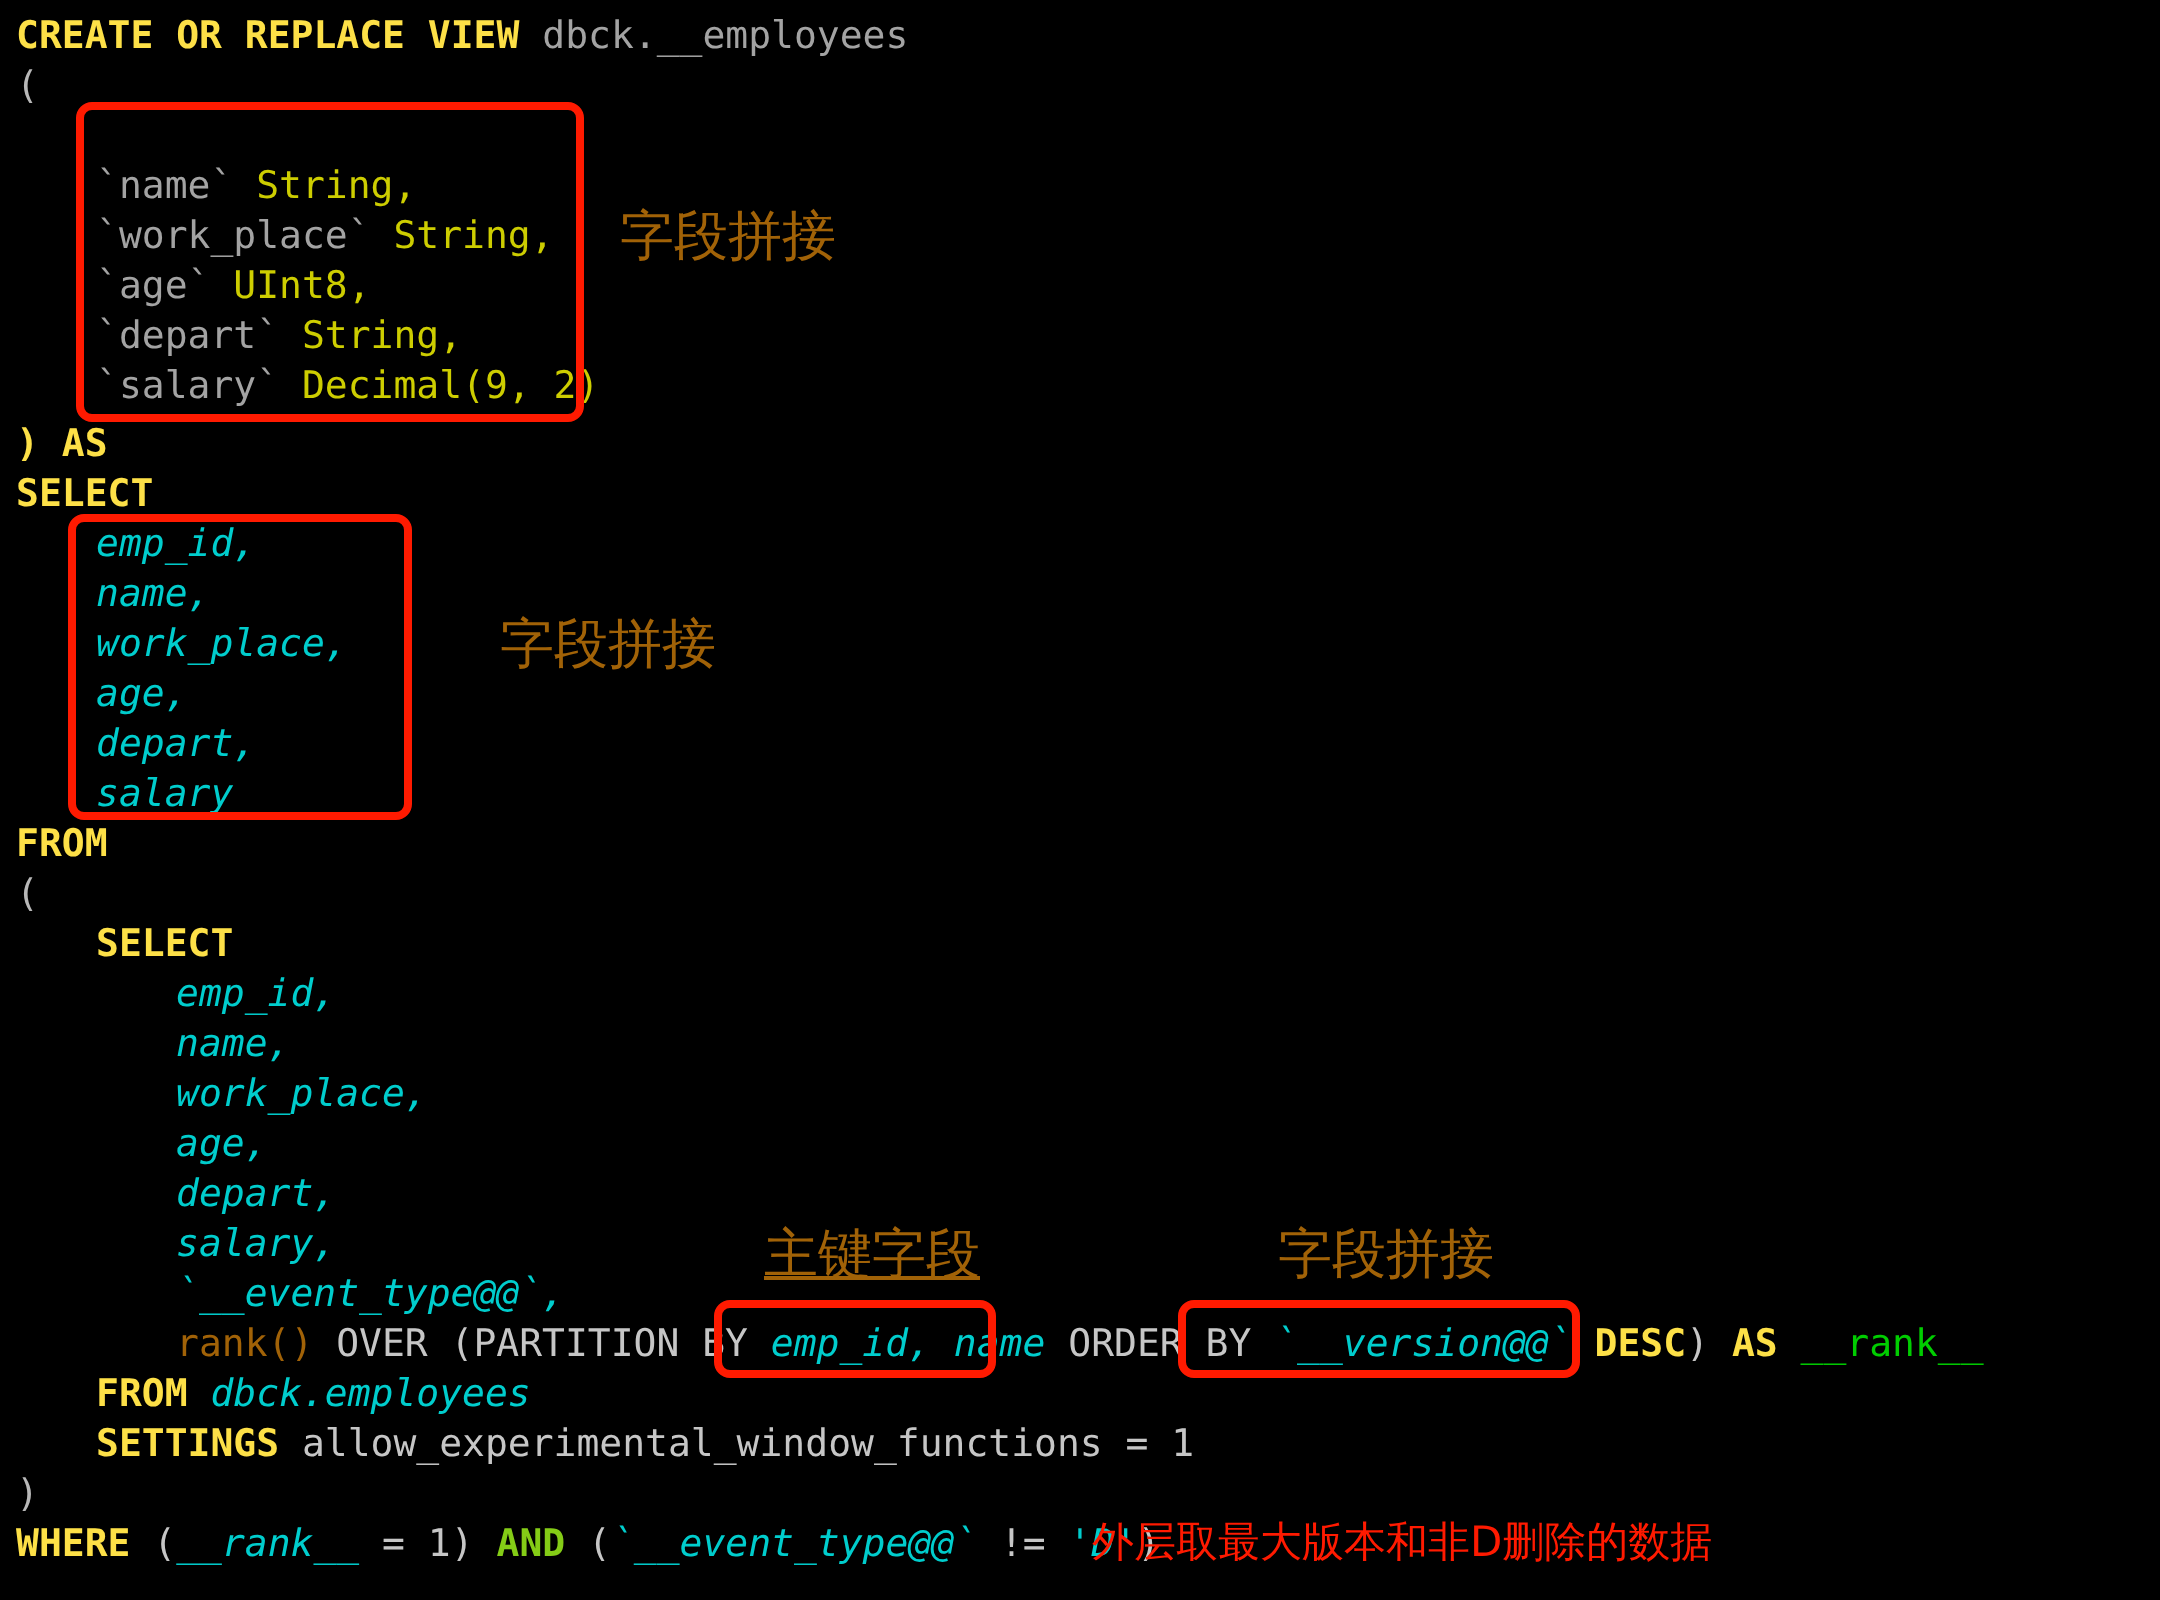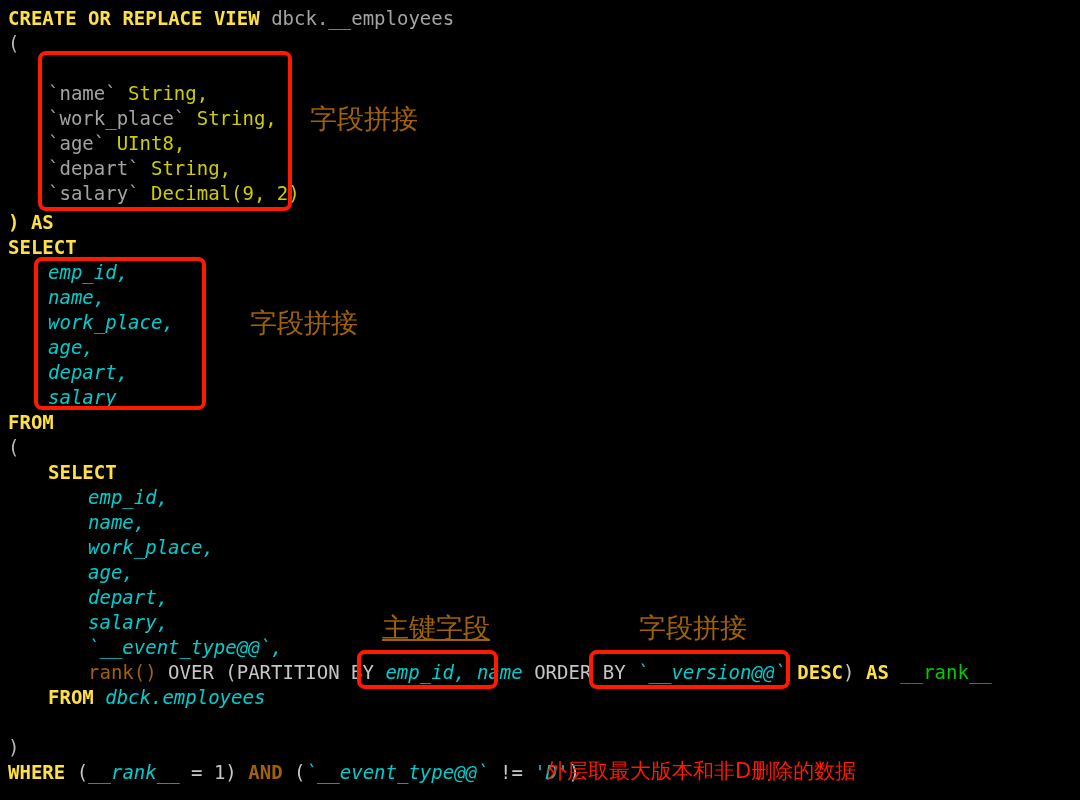--- a/index.html
+++ b/index.html
@@ -29,21 +29,21 @@
     letter-spacing: 0px;
     color: #d8d8d8;
   }
   .kw       { color: #fde047; font-weight: bold; }
   .plain    { color: #d0d0d0; }
   .dim      { color: #c6c6c6; }
   .type     { color: #cdcd00; font-weight: normal; }
   .ident    { color: #a3a3a3; }
   .cyan     { color: #00cdcd; font-style: italic; }
   .green    { color: #00cd00; }
-  .yellowb  { color: #a16207; font-weight: bold; }
+  .yellowb  { color: #84cc16; font-weight: bold; }
   .yellowfn { color: #a16207; }
   .punct    { color: #b8b8b8; }
 
   .hl-box {
     position: absolute;
     border: 4px solid #ff1a00;
     border-radius: 8px;
     box-sizing: border-box;
     pointer-events: none;
   }
@@ -108,20 +108,21 @@
   <div class="code-line" style="top:535px; left:88px;"><span class="cyan">work_place,</span></div>
   <div class="code-line" style="top:560px; left:88px;"><span class="cyan">age,</span></div>
   <div class="code-line" style="top:585px; left:88px;"><span class="cyan">depart,</span></div>
   <div class="code-line" style="top:610px; left:88px;"><span class="cyan">salary,</span></div>
   <div class="code-line" style="top:635px; left:88px;"><span class="cyan">`__event_type@@`,</span></div>
 
   <div class="code-line" style="top:660px; left:88px;"><span class="yellowfn">rank()</span><span class="dim"> OVER (PARTITION BY </span><span class="cyan">emp_id, name</span><span class="dim"> ORDER BY </span><span class="cyan">`__version@@`</span><span class="plain"> </span><span class="kw">DESC</span><span class="dim">)</span><span class="plain"> </span><span class="kw">AS</span><span class="plain"> </span><span class="green">__rank__</span></div>
 
   <div class="code-line" style="top:685px; left:48px;"><span class="kw">FROM</span><span class="plain"> </span><span class="cyan">dbck.employees</span></div>
 
+  <div class="code-line" style="top:710px; left:48px;"><span class="kw">SETTINGS</span><span class="plain"> </span><span class="dim">allow_experimental_window_functions = 1</span></div>
 
   <div class="code-line" style="top:735px;"><span class="punct">)</span></div>
 
   <div class="code-line" style="top:760px;"><span class="kw">WHERE</span><span class="dim"> (</span><span class="cyan">__rank__</span><span class="dim"> = 1) </span><span class="yellowb">AND</span><span class="dim"> (</span><span class="cyan">`__event_type@@`</span><span class="dim"> != </span><span class="cyan">'D'</span><span class="dim">)</span></div>
 
   <div class="hl-box" style="left:38px; top:51px; width:254px; height:160px;"></div>
   <div class="hl-box" style="left:34px; top:257px; width:172px; height:153px;"></div>
   <div class="hl-box" style="left:357px; top:650px; width:141px; height:39px;"></div>
   <div class="hl-box" style="left:589px; top:650px; width:201px; height:39px;"></div>
 

